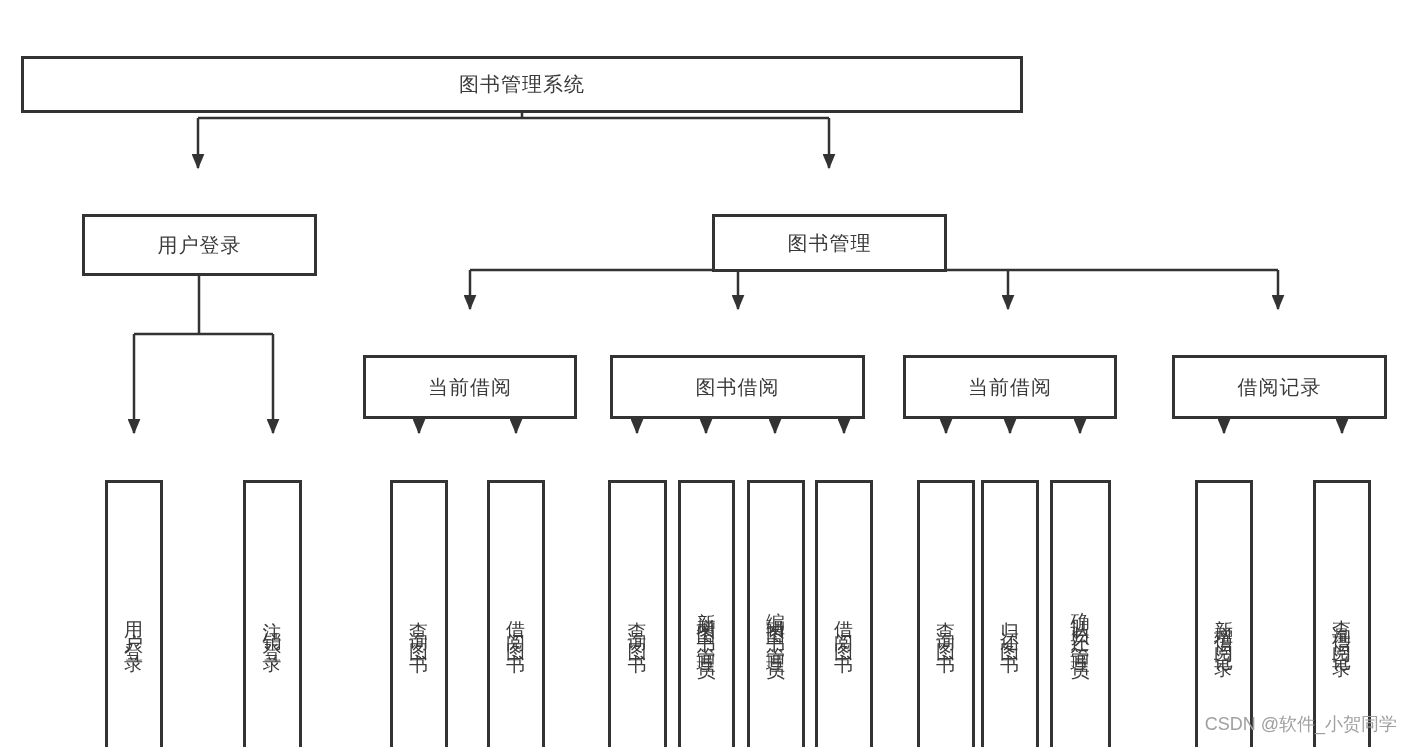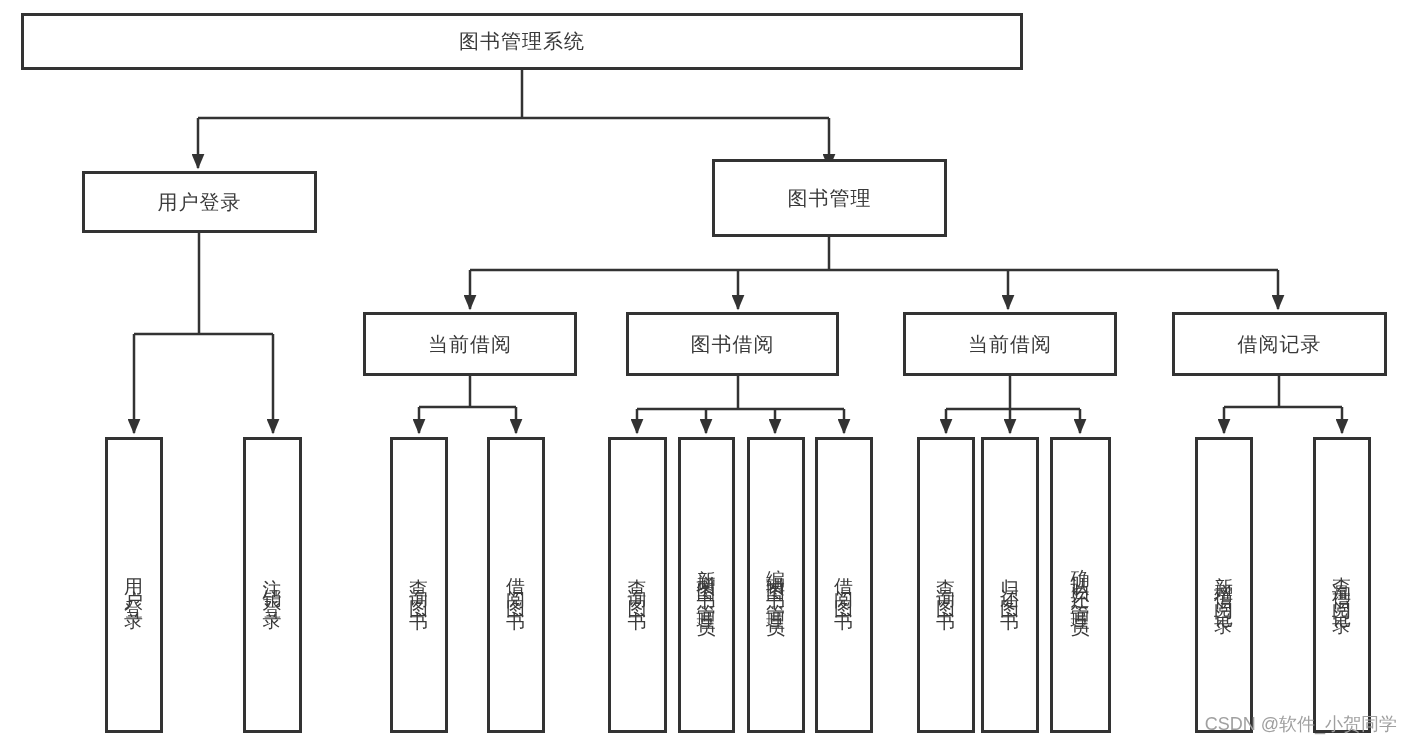--- a/index.html
+++ b/index.html
@@ -26,40 +26,41 @@
   .node {
     position: absolute;
     box-sizing: border-box;
     background: #ffffff;
     border: 3px solid #333333;
     color: #3a3a3a;
     display: flex;
     align-items: center;
     justify-content: center;
     z-index: 2;
+    margin-top: 43px;
   }
   .hbox {
     font-size: 20px;
     letter-spacing: 1px;
   }
   .vbox {
     writing-mode: vertical-rl;
     text-orientation: upright;
     font-size: 19px;
     letter-spacing: 11px;
     line-height: 1;
     top: 437px;
     height: 296px;
     padding: 8px 0;
   }
   .root-box    { left: 21px;   top: 13px;  width: 1002px; height: 57px; }
   .n-login     { left: 82px;   top: 171px; width: 235px;  height: 62px; }
-  .n-bookmgmt  { left: 712px;  top: 159px; width: 235px;  height: 78px; }
+  .n-bookmgmt  { left: 712px;  top: 171px; width: 235px;  height: 58px; }
   .n-newrec    { left: 363px;  top: 312px; width: 214px;  height: 64px; }
-  .n-borrow    { left: 626px;  top: 312px; width: 213px;  height: 64px; }
+  .n-borrow    { left: 610px;  top: 312px; width: 255px;  height: 64px; }
   .n-current   { left: 903px;  top: 312px; width: 214px;  height: 64px; }
   .n-record    { left: 1172px; top: 312px; width: 215px;  height: 64px; }
   .l-userlogin { left: 105px;  width: 58px; }
   .l-logout    { left: 243px;  width: 59px; }
   .l-nbquery   { left: 390px;  width: 58px; }
   .l-nbborrow  { left: 487px;  width: 58px; }
   .l-bbquery   { left: 608px;  width: 59px; }
   .l-bbadd     { left: 678px;  width: 57px; letter-spacing: 7px; }
   .l-bbedit    { left: 747px;  width: 58px; letter-spacing: 7px; }
   .l-bbborrow  { left: 815px;  width: 58px; }

